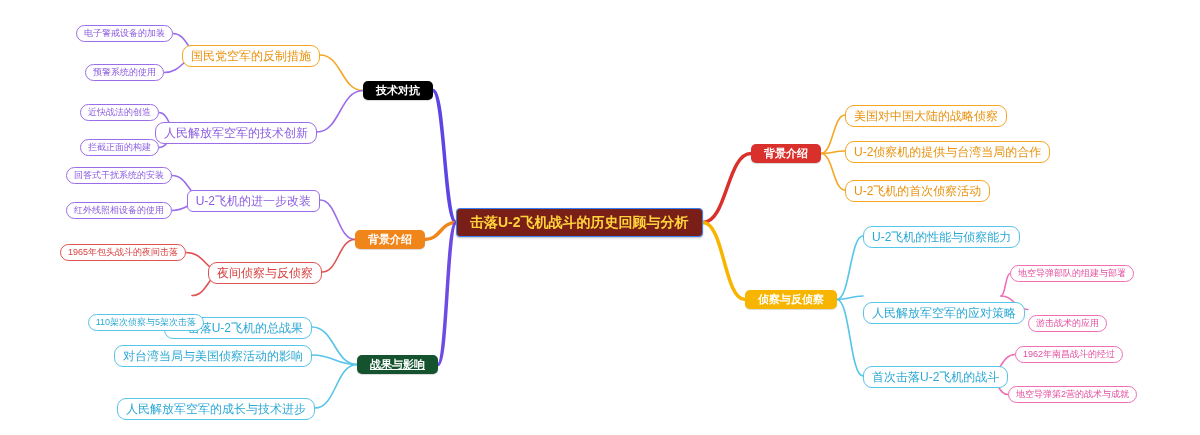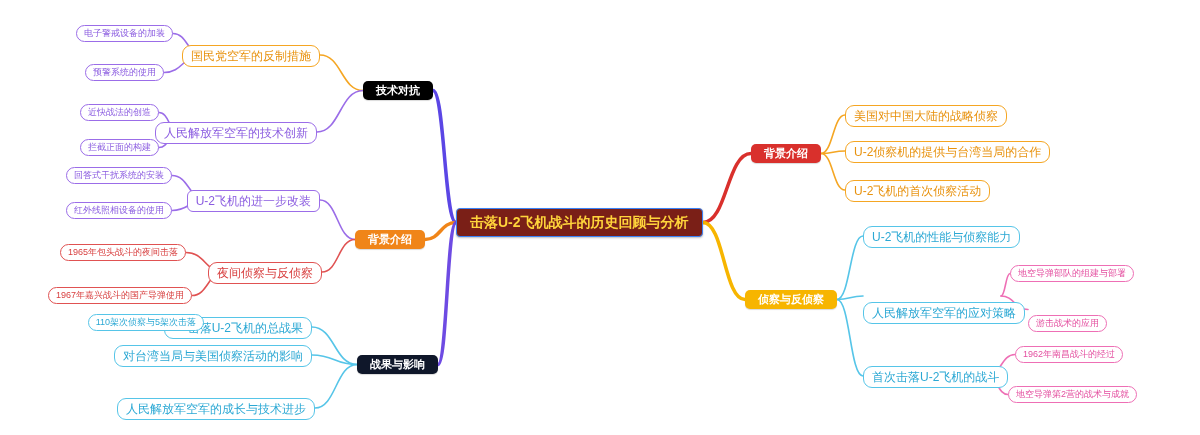--- a/index.html
+++ b/index.html
@@ -27,21 +27,21 @@
   .topic{
     color:#ffffff;
     font-size:11px;
     font-weight:bold;
     padding:3px 13px;
     border-radius:5px;
     box-shadow:0 1px 1px rgba(0,0,0,.15);
   }
   .t-tech{background:#000000;}
   .t-battle{background:#F08519;}
-  .t-results{background:#0f172a;}
+  .t-results{background:#14532d;text-decoration:underline;}
   .t-bg{background:#D9302C;}
   .t-recon{background:#F7B500;}
   .sub{border:1px solid;}
   .mid{font-size:12px;padding:3px 8px;}
   .leaf{font-size:9px;padding:2px 7px;}
   .c-orange{border-color:#F5A623;color:#E8920E;}
   .c-purple{border-color:#9B6DE8;color:#8B5CE0;}
   .c-red{border-color:#E05252;color:#D84040;}
   .c-cyan{border-color:#56C5E8;color:#2BA8D4;}
   .c-pink{border-color:#EE6FB5;color:#E44FA0;}
@@ -93,21 +93,20 @@
   <div class="node sub mid c-purple" id="n-l1b" style="right:883px;top:122px;">人民解放军空军的技术创新</div>
   <div class="node sub leaf c-purple" id="n-l1b1" style="right:1041px;top:104px;">近快战法的创造</div>
   <div class="node sub leaf c-purple" id="n-l1b2" style="right:1041px;top:139px;">拦截正面的构建</div>
 
   <div class="node topic t-battle" id="n-l2" style="right:775px;top:230px;">背景介绍</div>
   <div class="node sub mid c-purple" id="n-l2a" style="right:880px;top:190px;border-radius:6px;">U-2飞机的进一步改装</div>
   <div class="node sub leaf c-purple" id="n-l2a1" style="right:1028px;top:167px;">回答式干扰系统的安装</div>
   <div class="node sub leaf c-purple" id="n-l2a2" style="right:1028px;top:202px;">红外线照相设备的使用</div>
   <div class="node sub mid c-red" id="n-l2b" style="right:878px;top:262px;">夜间侦察与反侦察</div>
   <div class="node sub leaf c-red" id="n-l2b1" style="right:1014px;top:244px;">1965年包头战斗的夜间击落</div>
-  <div class="node sub leaf c-red" id="n-l2b2" style="right:1008px;top:287px;">1967年嘉兴战斗的国产导弹使用</div>
 
   <div class="node topic t-results" id="n-l3" style="right:762px;top:355px;">战果与影响</div>
   <div class="node sub mid c-cyan" id="n-l3a" style="right:888px;top:317px;padding-left:23px;">击落U-2飞机的总战果</div>
   <div class="node sub leaf c-cyan" id="n-l3a1" style="right:996px;top:314px;">110架次侦察与5架次击落</div>
   <div class="node sub mid c-cyan" id="n-l3b" style="right:888px;top:345px;">对台湾当局与美国侦察活动的影响</div>
   <div class="node sub mid c-cyan" id="n-l3c" style="right:885px;top:398px;">人民解放军空军的成长与技术进步</div>
 
   <div class="node topic t-bg" id="n-r1" style="left:751px;top:144px;">背景介绍</div>
   <div class="node sub mid c-orange" id="n-r1a" style="left:845px;top:105px;">美国对中国大陆的战略侦察</div>
   <div class="node sub mid c-orange" id="n-r1b" style="left:845px;top:141px;">U-2侦察机的提供与台湾当局的合作</div>

